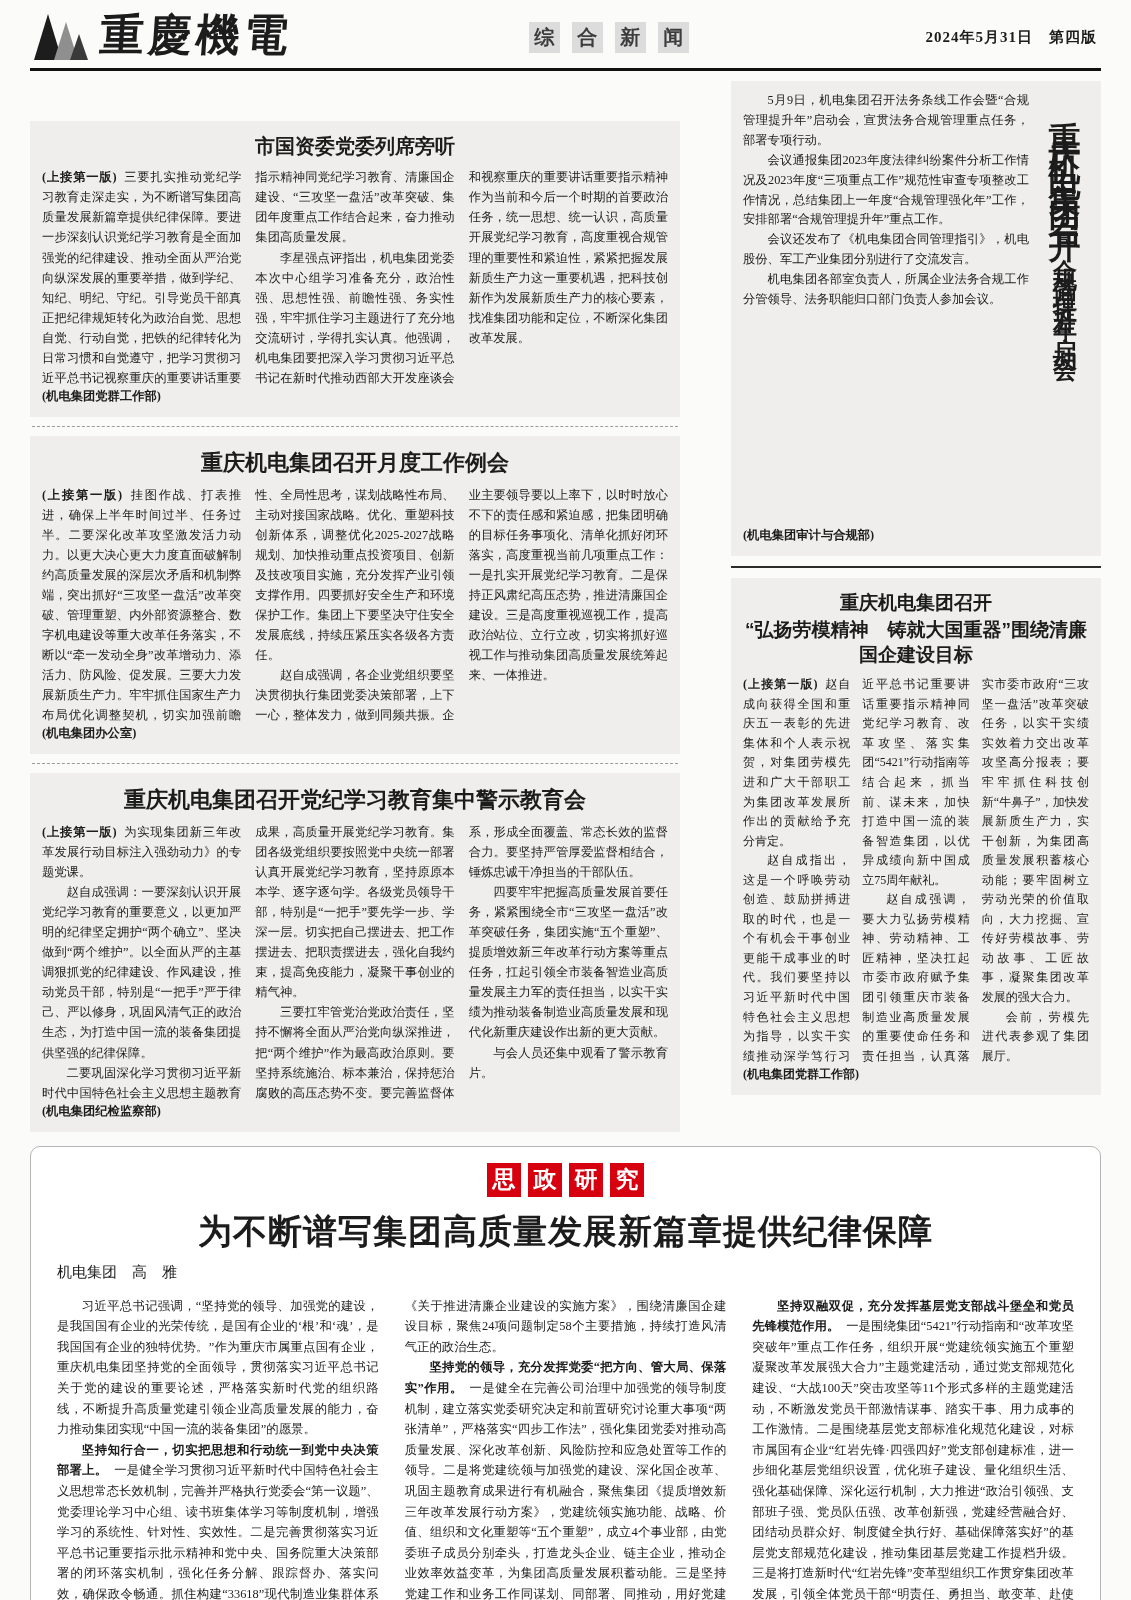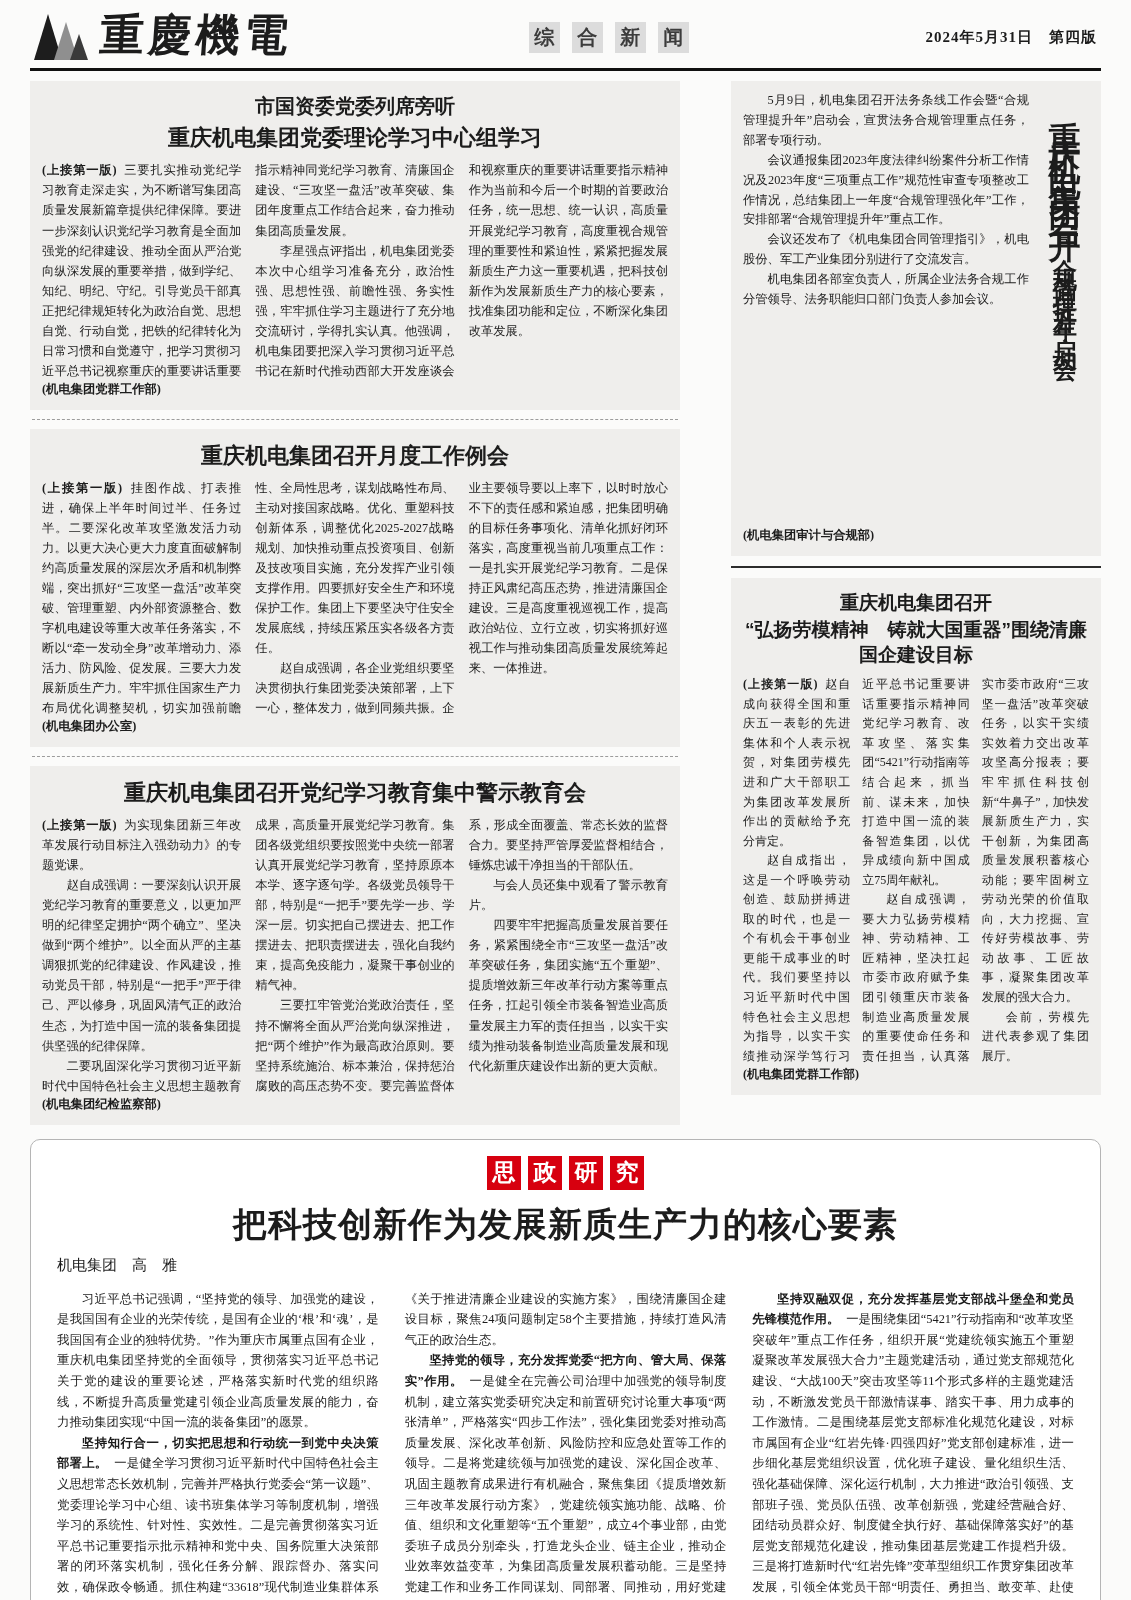--- a/index.html
+++ b/index.html
@@ -30,21 +30,21 @@
   .masthead-text { font-size:44px; font-weight:bold; letter-spacing:4px;
     transform:skewX(-4deg); line-height:1; padding-bottom:2px; }
   .section-badge { display:flex; gap:12px; }
   .char-box { width:31px; height:31px; background:#dcdcdc; color:#3c3c3c;
     display:flex; align-items:center; justify-content:center;
     font-size:20px; font-weight:bold; font-family:"Liberation Sans",sans-serif; }
   .dateline { font-size:15px; font-weight:600; letter-spacing:1px; }
 
   
   .content { display:flex; gap:14px; margin-top:10px; align-items:flex-start; }
-  .col-left { width:650px; flex:none; }
+  .col-left { width:650px; flex:none;margin-top:40px; }
   .col-right { flex:1;padding-left:37px; }
   .panel { background:#efeeec; padding:10px 12px 12px; }
 
   .article-title { text-align:center; font-weight:bold; line-height:1.32;
     font-family:"Liberation Sans",sans-serif; margin:2px 0 8px; }
   .t-sm { font-size:20px; }
   .t-lg { font-size:22px; }
   .t-md { font-size:19px; }
 
   .article-body { column-gap:14px; font-size:12.3px; line-height:1.63;
@@ -102,21 +102,20 @@
       </div>
     <div class="dateline">2024年5月31日　第四版</div>
   </div>
 
   <div class="content">
 
     <div class="col-left">
 
       <div class="panel">
         <div class="article-title t-sm">市国资委党委列席旁听</div>
-        <div class="article-title t-lg" style="margin-top:-4px">重庆机电集团党委理论学习中心组学习</div>
         <div class="article-body cols-3">
             <p class="no-indent"><b class="lead">(上接第一版)</b>三要扎实推动党纪学习教育走深走实，为不断谱写集团高质量发展新篇章提供纪律保障。要进一步深刻认识党纪学习教育是全面加强党的纪律建设、推动全面从严治党向纵深发展的重要举措，做到学纪、知纪、明纪、守纪。引导党员干部真正把纪律规矩转化为政治自觉、思想自觉、行动自觉，把铁的纪律转化为日常习惯和自觉遵守，把学习贯彻习近平总书记视察重庆的重要讲话重要指示精神同党纪学习教育、清廉国企建设、“三攻坚一盘活”改革突破、集团年度重点工作结合起来，奋力推动集团高质量发展。</p>
             <p>李星强点评指出，机电集团党委本次中心组学习准备充分，政治性强、思想性强、前瞻性强、务实性强，牢牢抓住学习主题进行了充分地交流研讨，学得扎实认真。他强调，机电集团要把深入学习贯彻习近平总书记在新时代推动西部大开发座谈会和视察重庆的重要讲话重要指示精神作为当前和今后一个时期的首要政治任务，统一思想、统一认识，高质量开展党纪学习教育，高度重视合规管理的重要性和紧迫性，紧紧把握发展新质生产力这一重要机遇，把科技创新作为发展新质生产力的核心要素，找准集团功能和定位，不断深化集团改革发展。</p>
           </div>
         <p class="sign" style="font-size:12.3px">(机电集团党群工作部)</p>
       </div>
 
       <hr class="dashed-divider">
 
       <div class="panel">
@@ -130,22 +129,22 @@
 
       <hr class="dashed-divider">
 
       <div class="panel">
         <div class="article-title t-lg">重庆机电集团召开党纪学习教育集中警示教育会</div>
         <div class="article-body cols-3">
             <p class="no-indent"><b class="lead">(上接第一版)</b>为实现集团新三年改革发展行动目标注入强劲动力》的专题党课。</p>
             <p>赵自成强调：一要深刻认识开展党纪学习教育的重要意义，以更加严明的纪律坚定拥护“两个确立”、坚决做到“两个维护”。以全面从严的主基调狠抓党的纪律建设、作风建设，推动党员干部，特别是“一把手”严于律己、严以修身，巩固风清气正的政治生态，为打造中国一流的装备集团提供坚强的纪律保障。</p>
             <p>二要巩固深化学习贯彻习近平新时代中国特色社会主义思想主题教育成果，高质量开展党纪学习教育。集团各级党组织要按照党中央统一部署认真开展党纪学习教育，坚持原原本本学、逐字逐句学。各级党员领导干部，特别是“一把手”要先学一步、学深一层。切实把自己摆进去、把工作摆进去、把职责摆进去，强化自我约束，提高免疫能力，凝聚干事创业的精气神。</p>
             <p>三要扛牢管党治党政治责任，坚持不懈将全面从严治党向纵深推进，把“两个维护”作为最高政治原则。要坚持系统施治、标本兼治，保持惩治腐败的高压态势不变。要完善监督体系，形成全面覆盖、常态长效的监督合力。要坚持严管厚爱监督相结合，锤炼忠诚干净担当的干部队伍。</p>
+            <p>四要牢牢把握高质量发展首要任务，紧紧围绕全市“三攻坚一盘活”改革突破任务，集团实施“五个重塑”、提质增效新三年改革行动方案等重点任务，扛起引领全市装备智造业高质量发展主力军的责任担当，以实干实绩为推动装备制造业高质量发展和现代化新重庆建设作出新的更大贡献。</p>
             <p>与会人员还集中观看了警示教育片。</p>
-            <p>四要牢牢把握高质量发展首要任务，紧紧围绕全市“三攻坚一盘活”改革突破任务，集团实施“五个重塑”、提质增效新三年改革行动方案等重点任务，扛起引领全市装备智造业高质量发展主力军的责任担当，以实干实绩为推动装备制造业高质量发展和现代化新重庆建设作出新的更大贡献。</p>
           </div>
         <p class="sign" style="font-size:12.3px">(机电集团纪检监察部)</p>
       </div>
 
     </div>
 
     <div class="col-right">
 
       <div class="panel">
         <div class="compliance-flex">
@@ -180,21 +179,21 @@
     </div>
   </div>
 
   <div class="research-box">
     <div class="research-badge">
         <span class="char-box">思</span>
         <span class="char-box">政</span>
         <span class="char-box">研</span>
         <span class="char-box">究</span>
       </div>
-    <div class="research-title">把科技创新作为发展新质生产力的核心要素</div>
+    <div class="research-title">为不断谱写集团高质量发展新篇章提供纪律保障</div>
     <div class="research-byline">机电集团　高　雅</div>
     <div class="research-body">
         <p>习近平总书记强调，“坚持党的领导、加强党的建设，是我国国有企业的光荣传统，是国有企业的‘根’和‘魂’，是我国国有企业的独特优势。”作为重庆市属重点国有企业，重庆机电集团坚持党的全面领导，贯彻落实习近平总书记关于党的建设的重要论述，严格落实新时代党的组织路线，不断提升高质量党建引领企业高质量发展的能力，奋力推动集团实现“中国一流的装备集团”的愿景。</p>
         <p><b class="lead">坚持知行合一，切实把思想和行动统一到党中央决策部署上。</b>一是健全学习贯彻习近平新时代中国特色社会主义思想常态长效机制，完善并严格执行党委会“第一议题”、党委理论学习中心组、读书班集体学习等制度机制，增强学习的系统性、针对性、实效性。二是完善贯彻落实习近平总书记重要指示批示精神和党中央、国务院重大决策部署的闭环落实机制，强化任务分解、跟踪督办、落实问效，确保政令畅通。抓住构建“33618”现代制造业集群体系的重要发展机遇，找准机电站位，明晰前进方向，切实承担起市委市政府赋予“再造一个新机电”的重大使命。三是贯彻落实全面从严治党要求，压实党委党建主体责任，按照《关于推进清廉企业建设的实施方案》，围绕清廉国企建设目标，聚焦24项问题制定58个主要措施，持续打造风清气正的政治生态。</p>
         <p><b class="lead">坚持党的领导，充分发挥党委“把方向、管大局、保落实”作用。</b>一是健全在完善公司治理中加强党的领导制度机制，建立落实党委研究决定和前置研究讨论重大事项“两张清单”，严格落实“四步工作法”，强化集团党委对推动高质量发展、深化改革创新、风险防控和应急处置等工作的领导。二是将党建统领与加强党的建设、深化国企改革、巩固主题教育成果进行有机融合，聚焦集团《提质增效新三年改革发展行动方案》，党建统领实施功能、战略、价值、组织和文化重塑等“五个重塑”，成立4个事业部，由党委班子成员分别牵头，打造龙头企业、链主企业，推动企业效率效益变革，为集团高质量发展积蓄动能。三是坚持党建工作和业务工作同谋划、同部署、同推动，用好党建督导、党建述职、党建考核等手段，督促各级党组织和党员干部以发展看党建，从问题评党建，以实效考党建，有力推动党建与业务同频共振。</p>
         <p><b class="lead">坚持双融双促，充分发挥基层党支部战斗堡垒和党员先锋模范作用。</b>一是围绕集团“5421”行动指南和“改革攻坚突破年”重点工作任务，组织开展“党建统领实施五个重塑　凝聚改革发展强大合力”主题党建活动，通过党支部规范化建设、“大战100天”突击攻坚等11个形式多样的主题党建活动，不断激发党员干部激情谋事、踏实干事、用力成事的工作激情。二是围绕基层党支部标准化规范化建设，对标市属国有企业“红岩先锋·四强四好”党支部创建标准，进一步细化基层党组织设置，优化班子建设、量化组织生活、强化基础保障、深化运行机制，大力推进“政治引领强、支部班子强、党员队伍强、改革创新强，党建经营融合好、团结动员群众好、制度健全执行好、基础保障落实好”的基层党支部规范化建设，推动集团基层党建工作提档升级。三是将打造新时代“红岩先锋”变革型组织工作贯穿集团改革发展，引领全体党员干部“明责任、勇担当、敢变革、赴使命”，为集团全面融入“33618”现代制造业集群体系，全面深化改革、全面提效增能提供坚强的组织保障。</p>
       </div>
   </div>
 
 </div>

